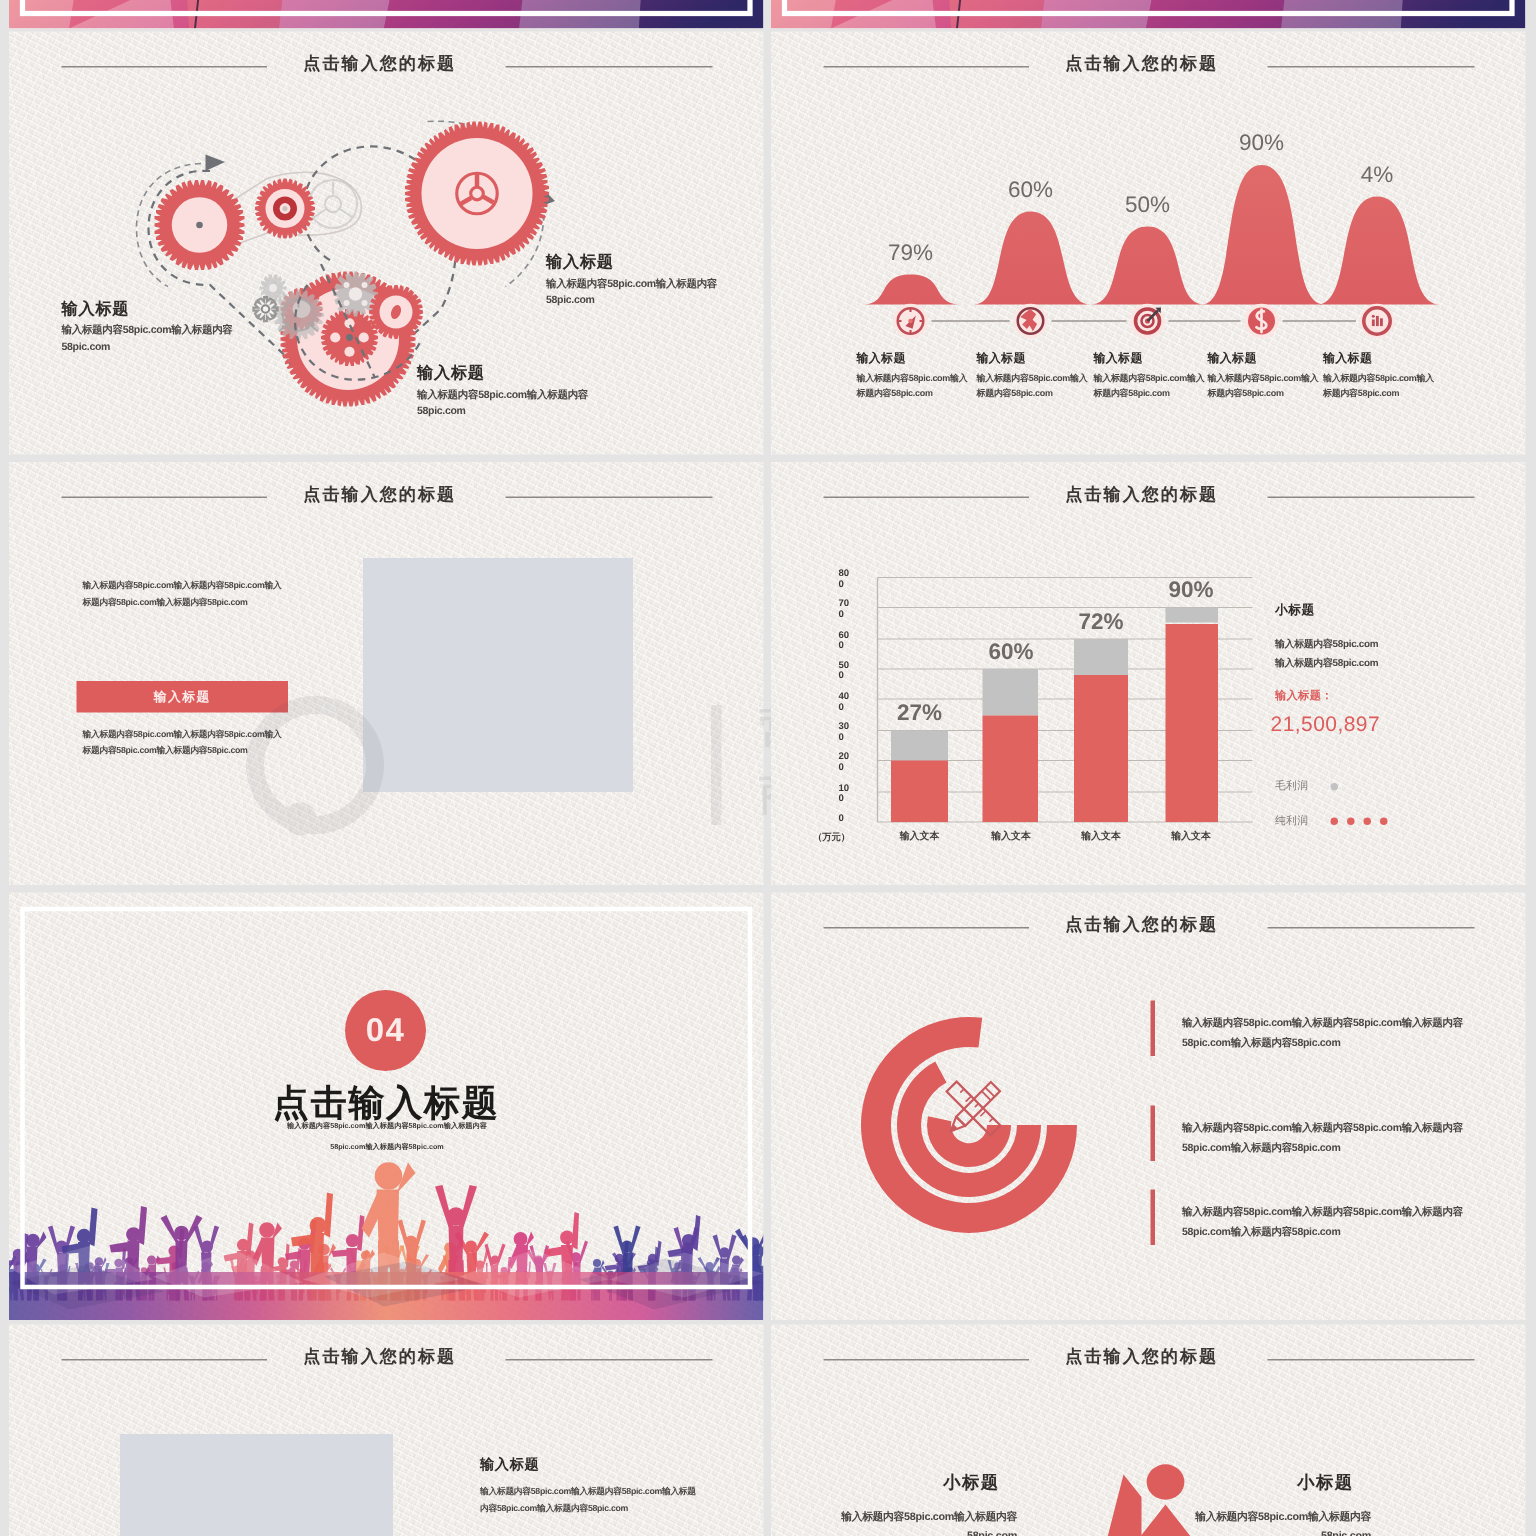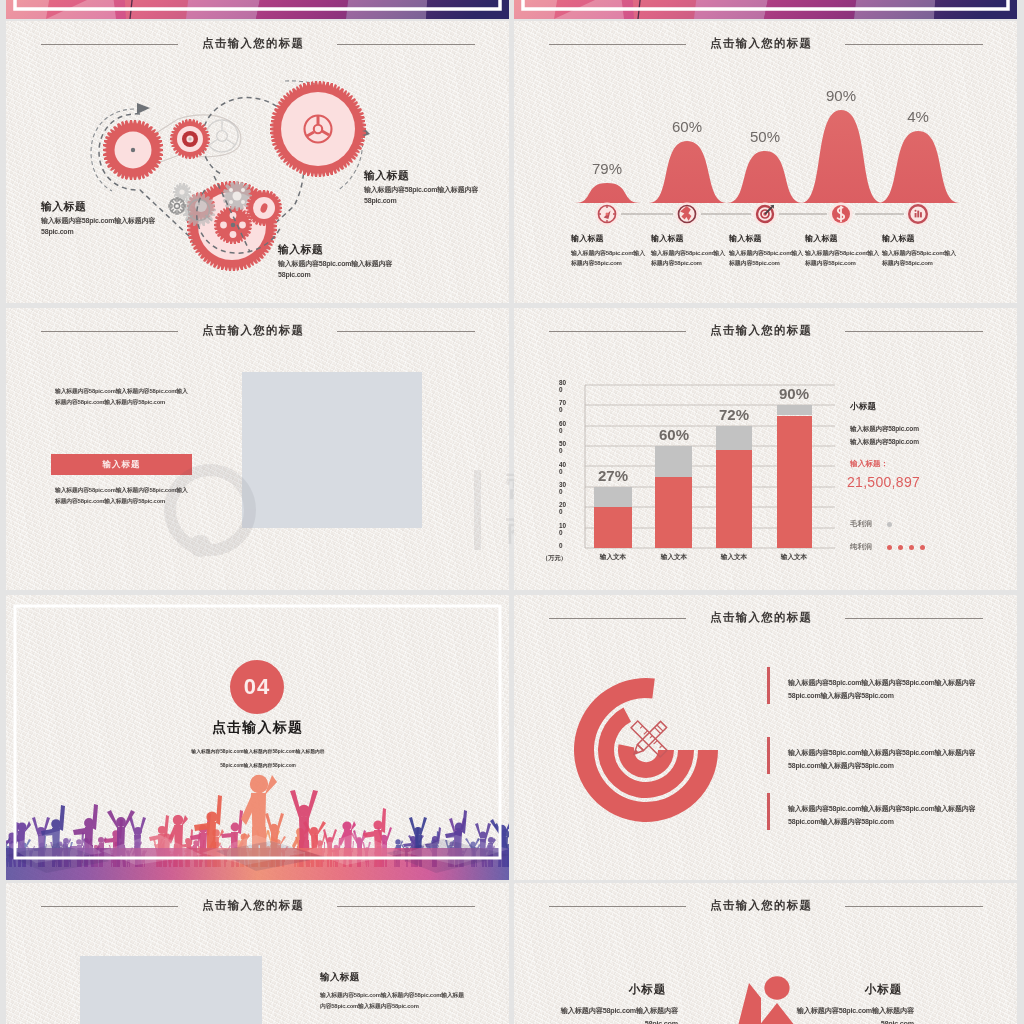--- a/index.html
+++ b/index.html
@@ -22,21 +22,21 @@
   .shead .ln{position:absolute;top:23px;height:1px;background:#8e8884;}
   .shead .tt{position:absolute;left:0;right:10px;top:15px;text-align:center;color:#3b3735;font-weight:700;
     white-space:nowrap;font-size:11.4px;letter-spacing:1.35px;line-height:14px;text-indent:1.35px;}
 
   .body-txt{color:#4a4644;font-weight:700;letter-spacing:-.2px;}
   .sub-head{color:#2f2b29;font-weight:700;}
   .barpct{position:absolute;color:#6f6a67;font-weight:700;font-size:15px;width:60px;text-align:center;}
   .barcat{position:absolute;color:#43403e;font-weight:700;font-size:6.6px;width:56px;text-align:center;}
   .baryt{position:absolute;left:45px;width:10.5px;text-align:left;color:#3b3735;font-weight:700;font-size:6.4px;line-height:6.6px;word-break:break-all;overflow-wrap:anywhere;}
   .barunit{position:absolute;left:28px;top:246px;color:#3b3735;font-weight:700;font-size:6.2px;}
-  .lgl{color:#7f7a76;font-weight:700;font-size:7.2px;letter-spacing:.2px;}
+  .lgl{color:#7f7a76;font-weight:400;font-size:7.2px;letter-spacing:.2px;}
   .pct{position:absolute;color:#6f6a67;font-weight:400;font-size:15px;width:48px;text-align:center;letter-spacing:0px;}
 </style>
 </head>
 <body>
 
 <div class="page">
 
   <div class="slide strip" style="left:6px;top:-262px;width:503px;height:281px;">
     <svg viewBox="0 0 503 281" width="503" height="281" style="position:absolute;left:0;top:0;">
       <defs>
@@ -1217,21 +1217,21 @@
           <polygon points="210,256 265,246 320,262 250,276"></polygon>
           <polygon points="380,258 438,244 503,260 430,278"></polygon>
         </g>
       </g>
 
       <rect x="9" y="11" width="485" height="252" fill="none" stroke="#ffffff" stroke-width="3"></rect>
     </svg>
     <div style="position:absolute;left:224px;top:65px;width:54px;height:54px;border-radius:50%;background:#dd5d5d;display:flex;align-items:center;justify-content:center;">
       <span style="color:#fbeceb;font-size:22px;font-weight:700;letter-spacing:1px;">04</span>
     </div>
-    <div style="position:absolute;left:0;right:0;top:124px;text-align:center;color:#1d1b1a;font-size:14px;font-weight:700;letter-spacing:1.2px;">点击输入标题</div>
+    <div style="position:absolute;left:0;right:0;top:124px;text-align:center;color:#1d1b1a;font-size:24px;font-weight:700;letter-spacing:1.2px;">点击输入标题</div>
     <div style="position:absolute;left:176px;top:150px;width:152px;text-align:center;color:#3c3836;font-size:4.8px;font-weight:700;line-height:14px;">输入标题内容58pic.com输入标题内容58pic.com输入标题内容58pic.com输入标题内容58pic.com</div>
   </div>
 
   <div class="slide" style="left:514px;top:595px;width:503px;height:285px;">
     <div class="shead">
       <span class="ln" style="left:35px;width:137px;"></span>
       <span class="tt">点击输入您的标题</span>
       <span class="ln" style="left:331px;width:138px;"></span>
     </div>
     <svg viewBox="0 0 503 285" width="503" height="285" style="position:absolute;left:0;top:0;">

